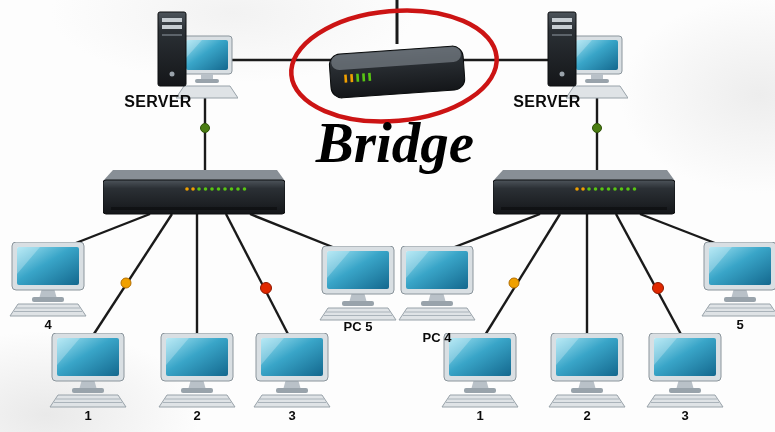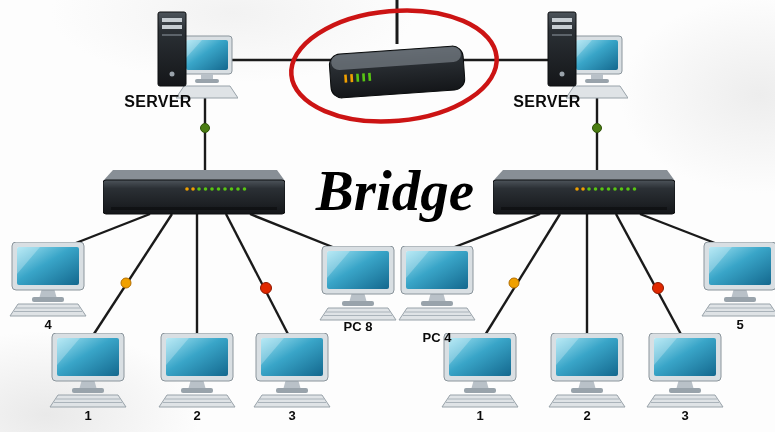--- a/index.html
+++ b/index.html
@@ -9,21 +9,21 @@
     background:
       radial-gradient(ellipse 220px 120px at 6% 96%, #e9e9e9, rgba(255,255,255,0) 70%),
       radial-gradient(ellipse 200px 140px at 98% 22%, #ededed, rgba(255,255,255,0) 70%),
       radial-gradient(ellipse 260px 100px at 30% 3%, #f2f2f2, rgba(255,255,255,0) 70%),
       #fdfdfd;
   }
   svg.overlay{position:absolute;left:0;top:0;display:block;}
   .title{
     position:absolute;left:235px;top:112px;width:320px;text-align:center;
     font-family:"Liberation Serif",serif;font-style:italic;font-weight:700;
-    font-size:57px;line-height:1.1;color:#000;margin-top:48px;
+    font-size:57px;line-height:1.1;color:#000;
   }
   .label{
     position:absolute;width:80px;text-align:center;font-weight:700;
     font-size:13px;color:#0b0b0b;
   }
   .label.server{font-size:16px;letter-spacing:.3px;}
 </style>
 </head>
 <body>
 
@@ -151,21 +151,21 @@
       <circle cx="658" cy="288" r="5.5" fill="#e02800" stroke="#8f1800" stroke-width="1"></circle>
     </g>
   </svg>
 
   <div class="title">Bridge</div>
 
   <div class="label server" style="left:118px;top:93px;">SERVER</div>
   <div class="label server" style="left:507px;top:93px;">SERVER</div>
 
   <div class="label" style="left:8px;top:317px;">4</div>
-  <div class="label" style="left:318px;top:319px;">PC 8</div>
+  <div class="label" style="left:318px;top:319px;">PC 5</div>
   <div class="label" style="left:48px;top:408px;">1</div>
   <div class="label" style="left:157px;top:408px;">2</div>
   <div class="label" style="left:252px;top:408px;">3</div>
 
   <div class="label" style="left:397px;top:319px;margin-top:11px;">PC 4</div>
   <div class="label" style="left:700px;top:317px;">5</div>
   <div class="label" style="left:440px;top:408px;">1</div>
   <div class="label" style="left:547px;top:408px;">2</div>
   <div class="label" style="left:645px;top:408px;">3</div>
 

